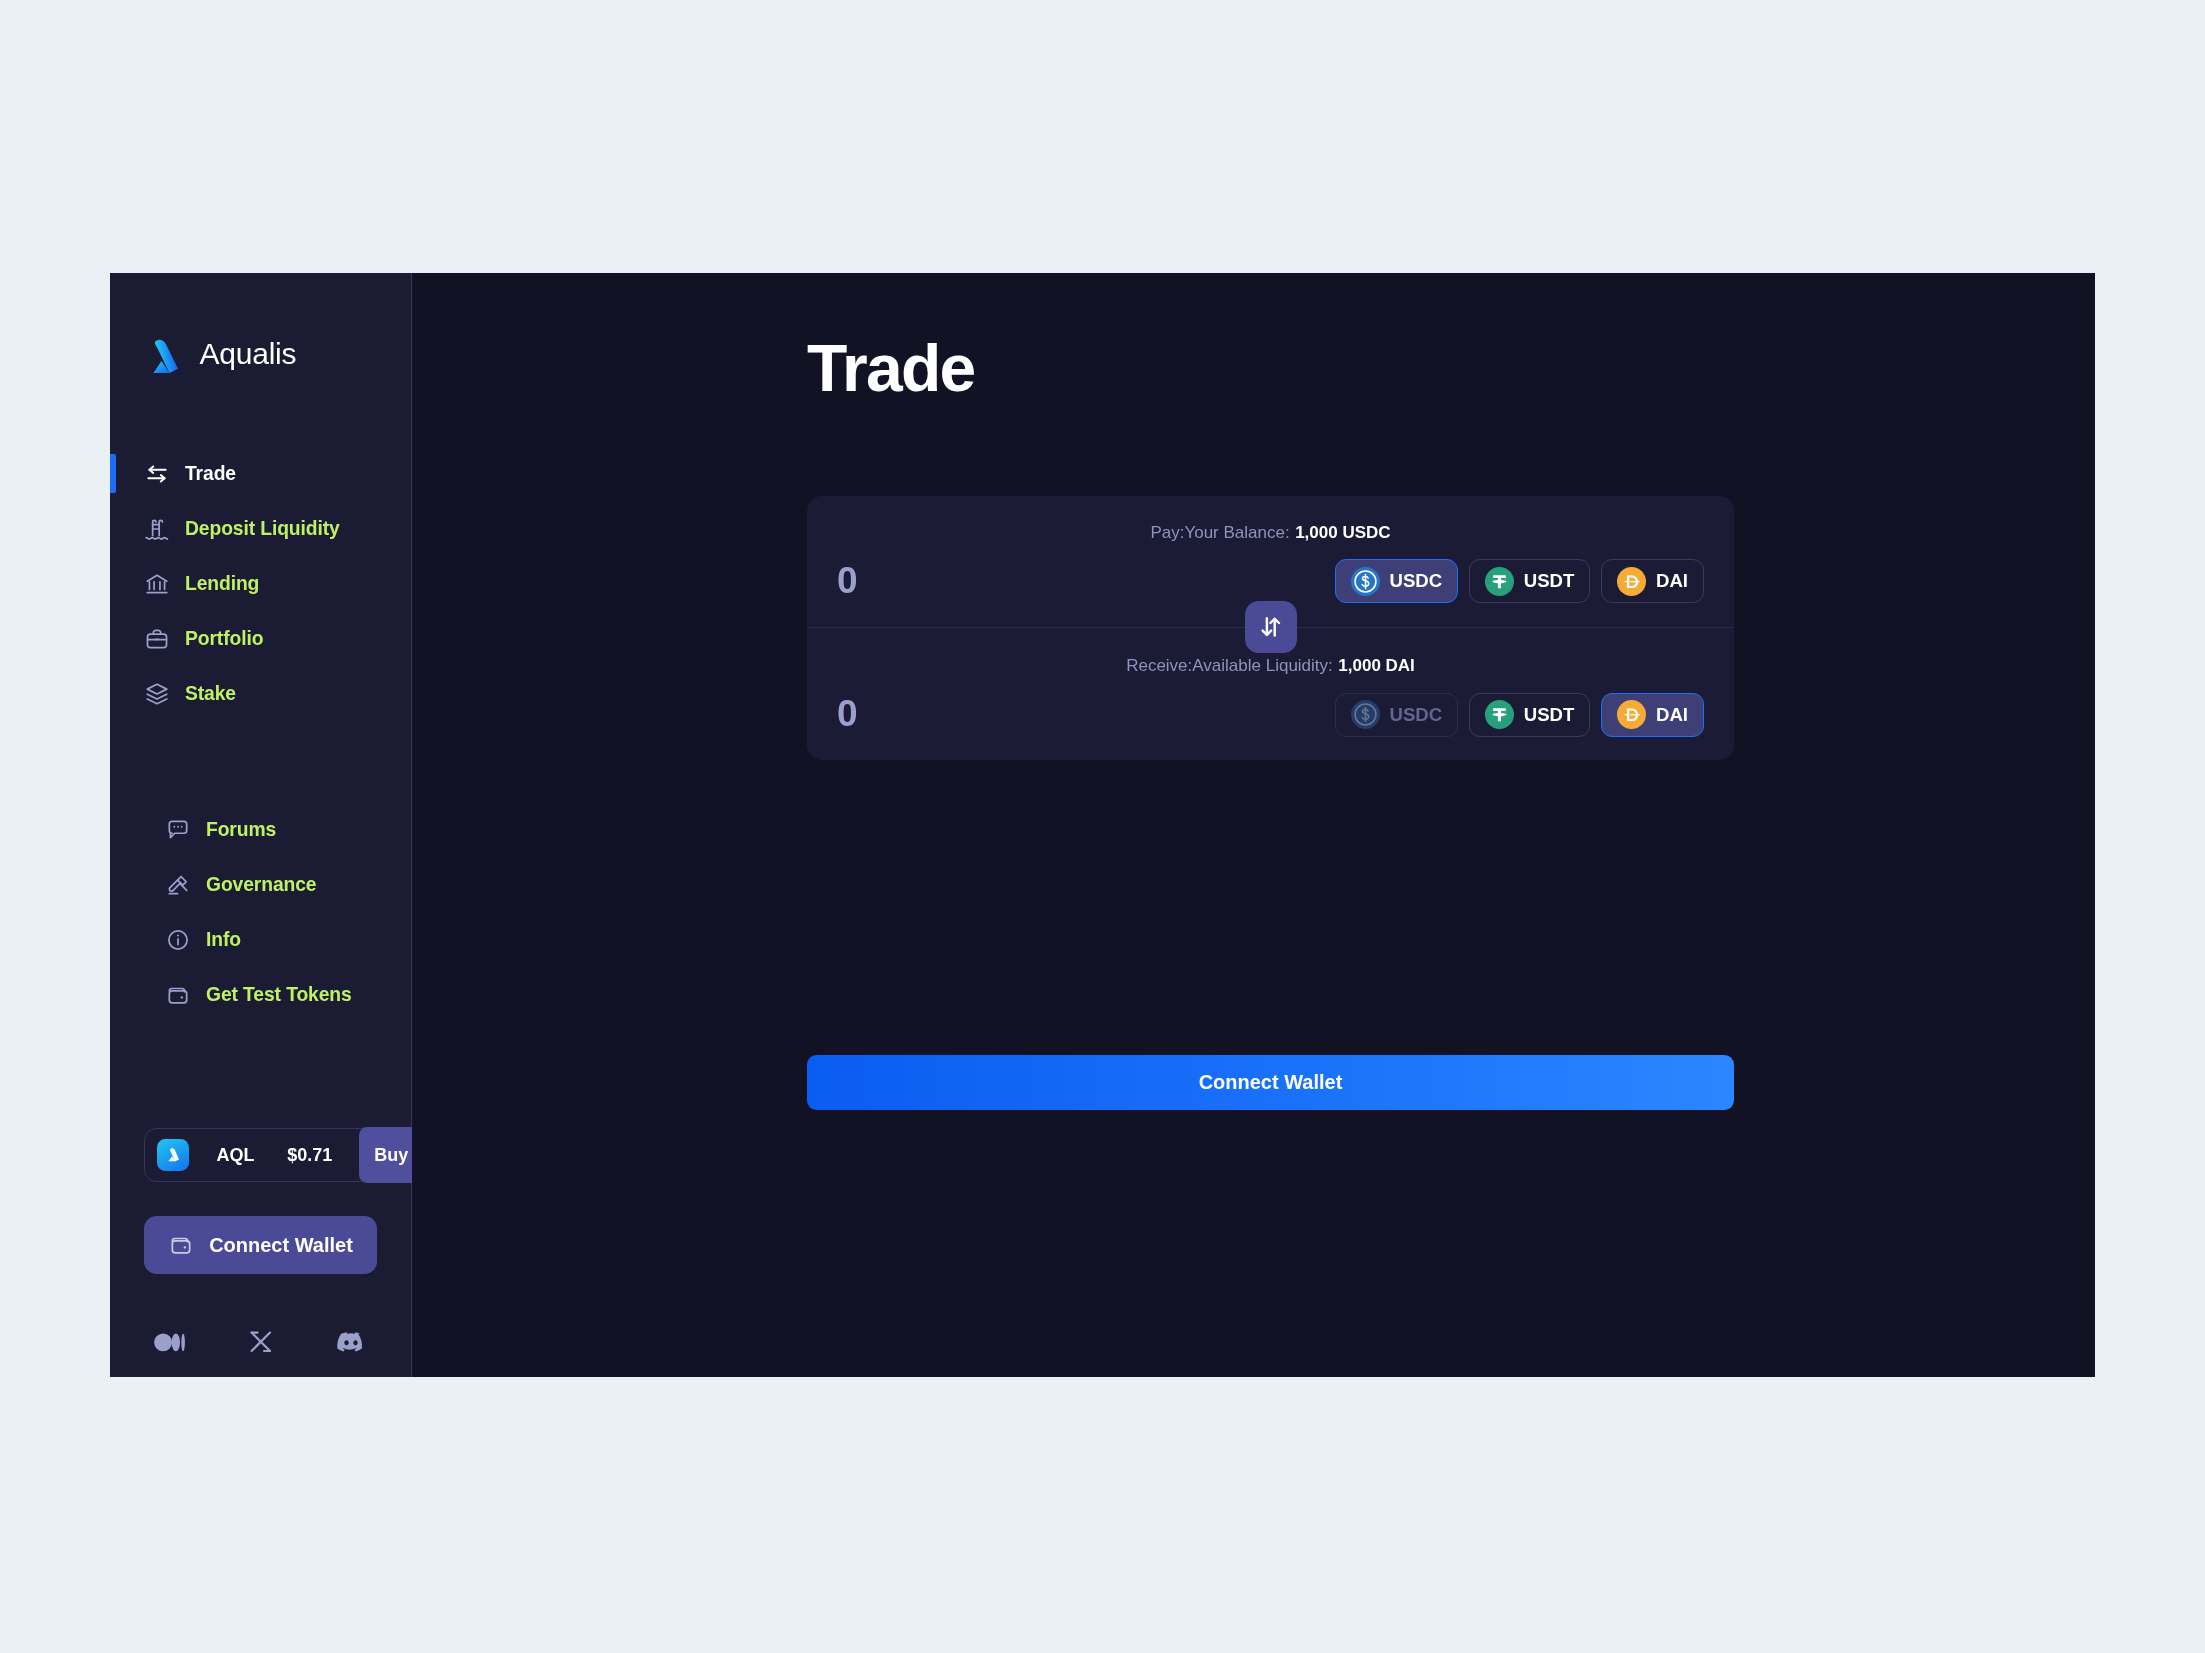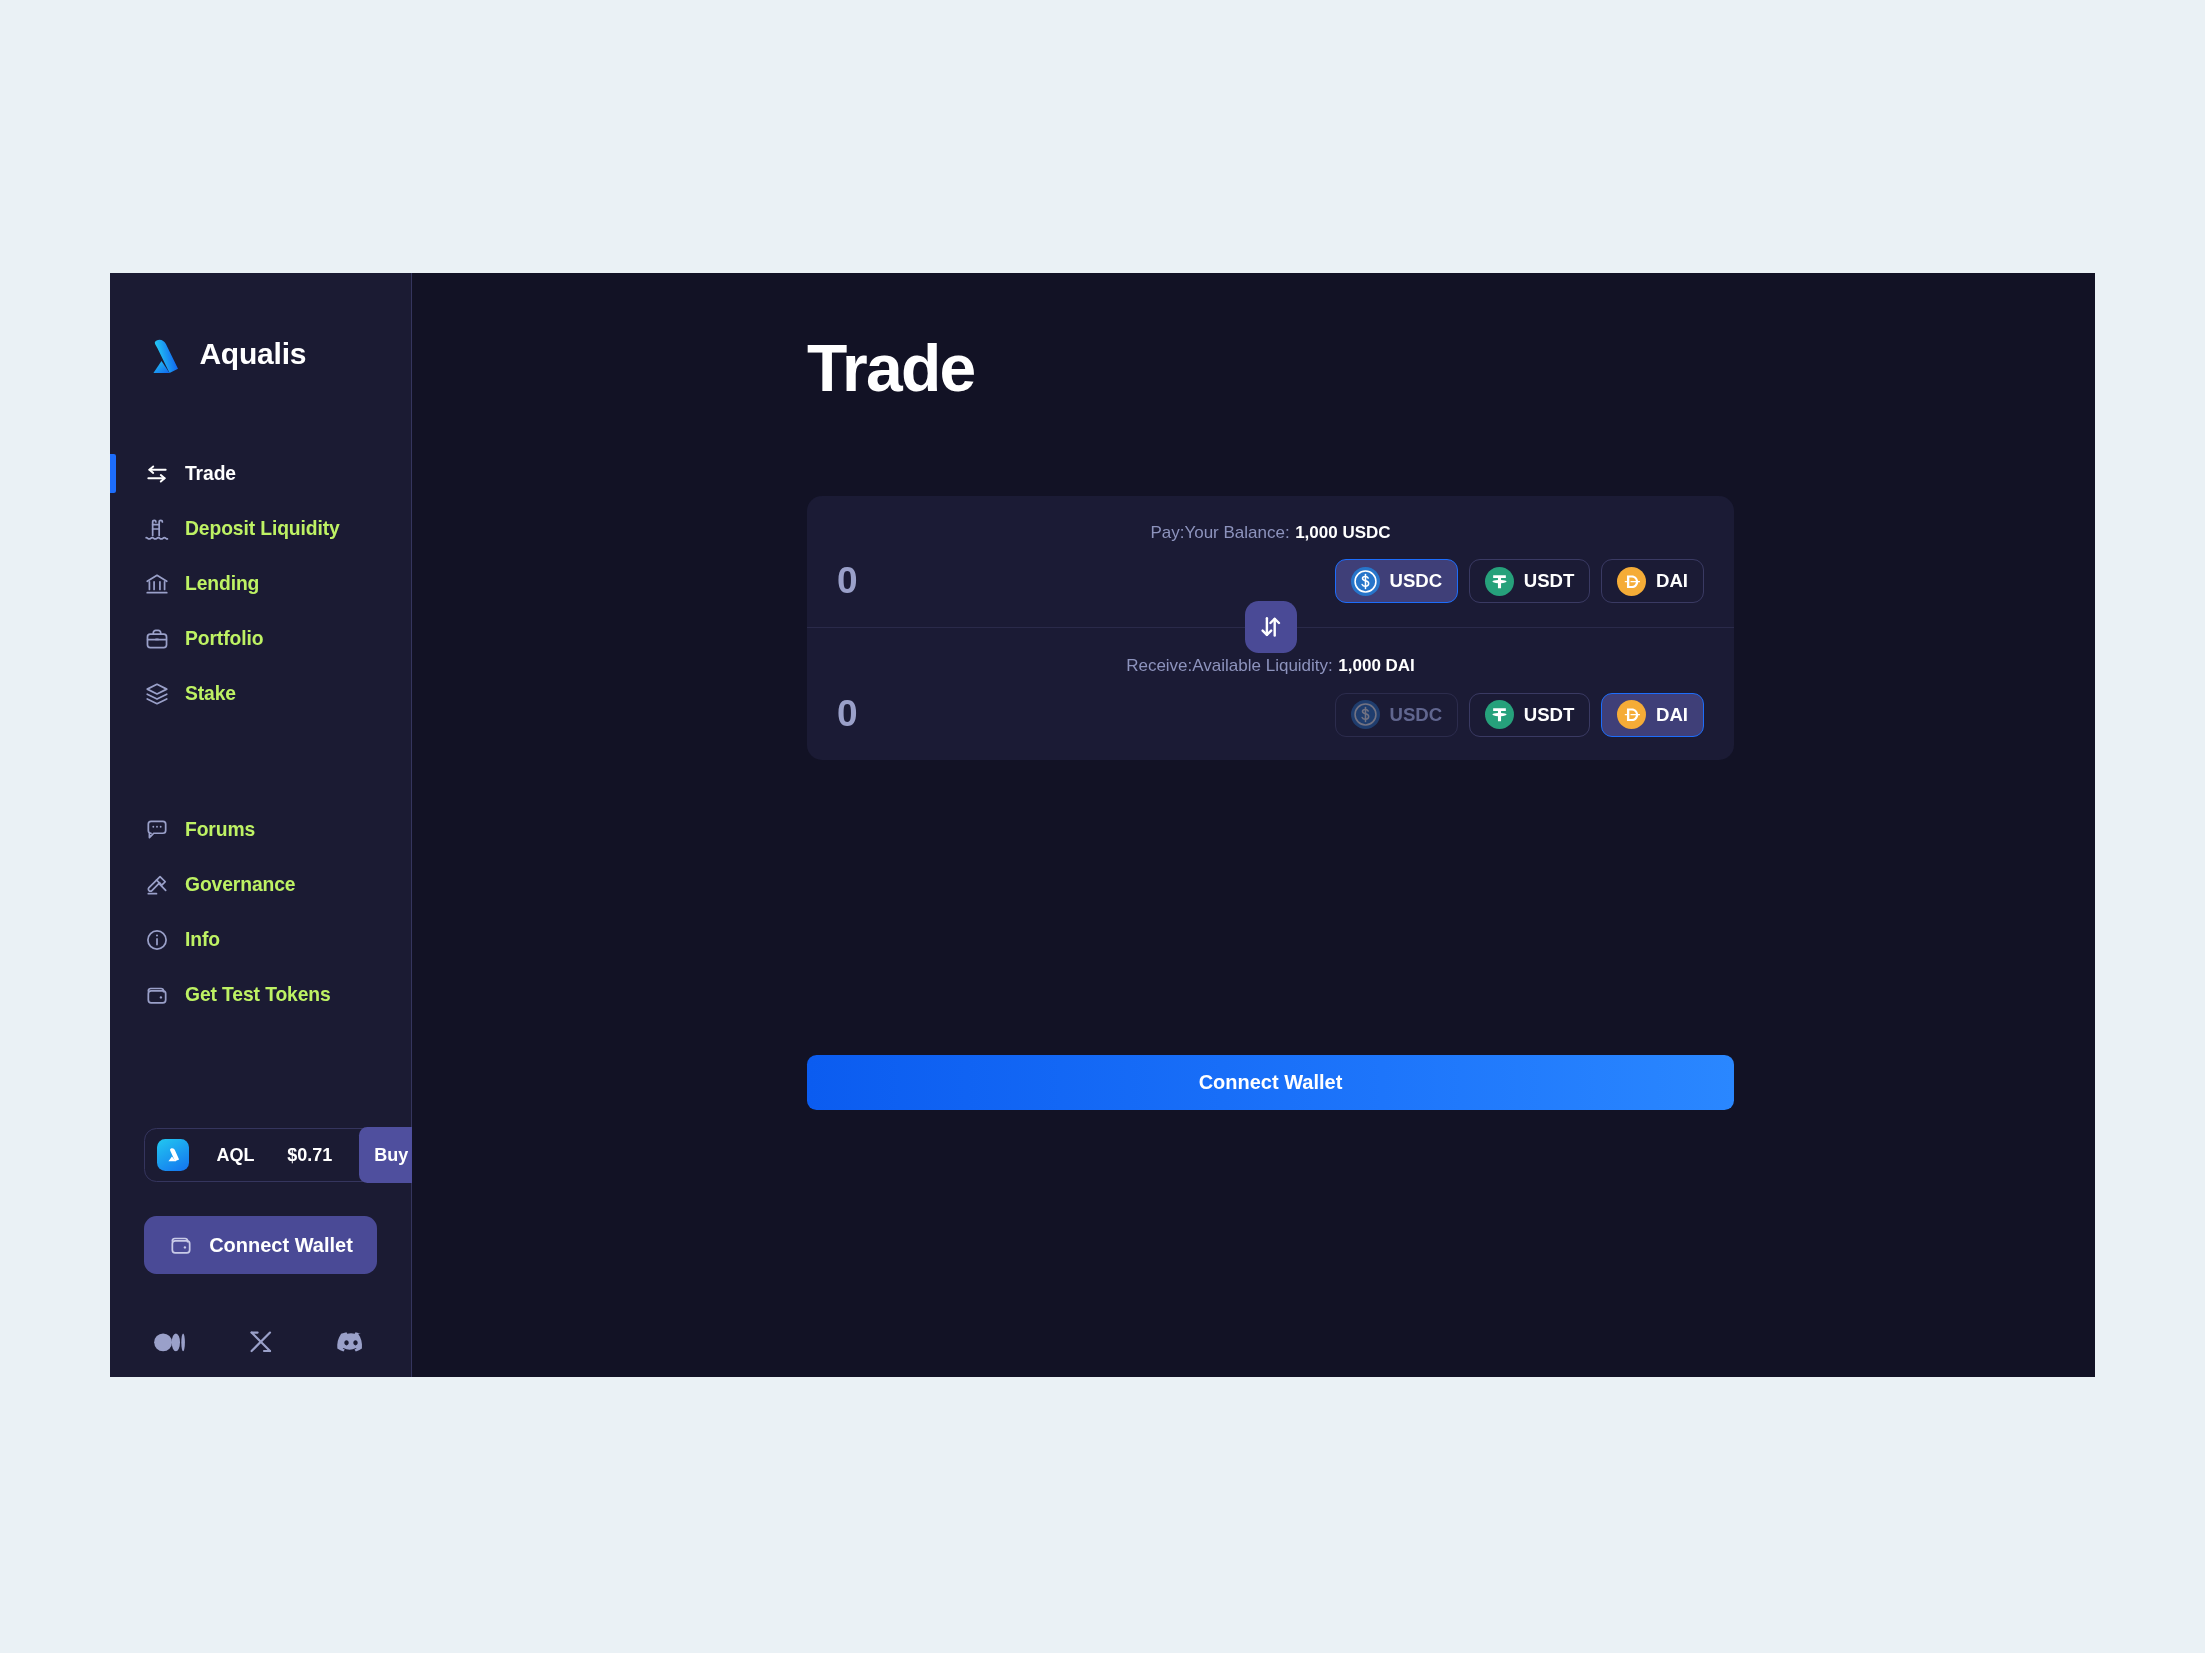--- a/index.html
+++ b/index.html
@@ -38,29 +38,29 @@
   .brand {
     display: flex;
     align-items: center;
     gap: 12.4px;
     padding: 62px 0 0 34px;
     height: 103px;
   }
   .brand-logo { width: 43px; height: 43px; display: block; flex: 0 0 43px; }
   .brand-name {
     font-size: 30px;
-    font-weight: 700;
+    font-weight: 400;
     color: #ffffff;
     letter-spacing: -0.2px;
     line-height: 1;
     padding-bottom: 2.8px;
   }
 
   .nav { margin-top: 70px; }
-  .nav-group-2 { margin-top: 81px; }
+  .nav-group-2 { margin-top: 81px; padding-left: 21px; }
 
   .nav-item {
     position: relative;
     display: flex;
     align-items: center;
     gap: 15px;
     height: 55px;
     padding-left: 34px;
     cursor: pointer;
   }

